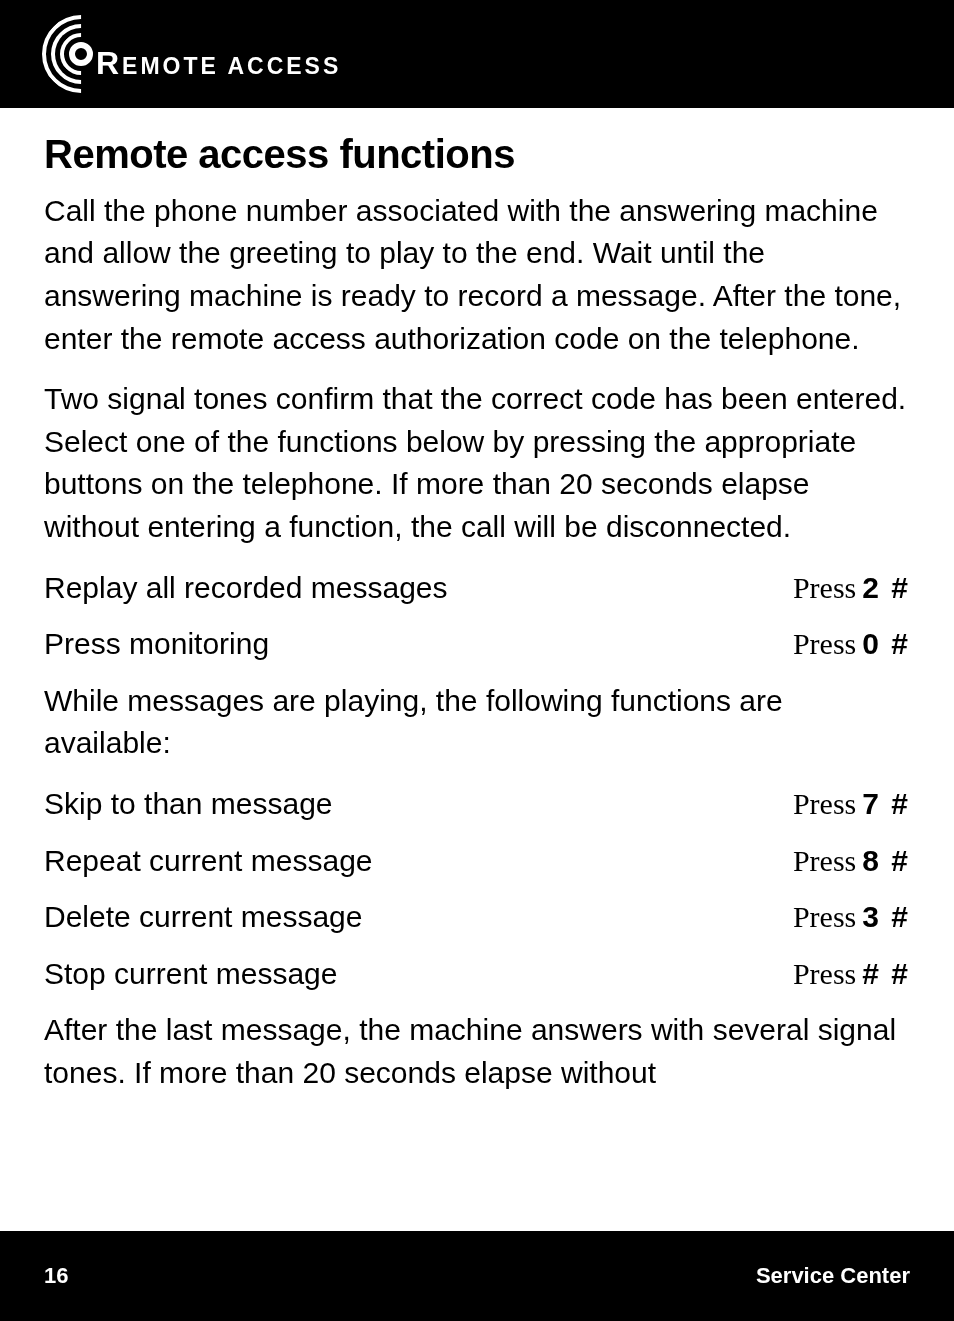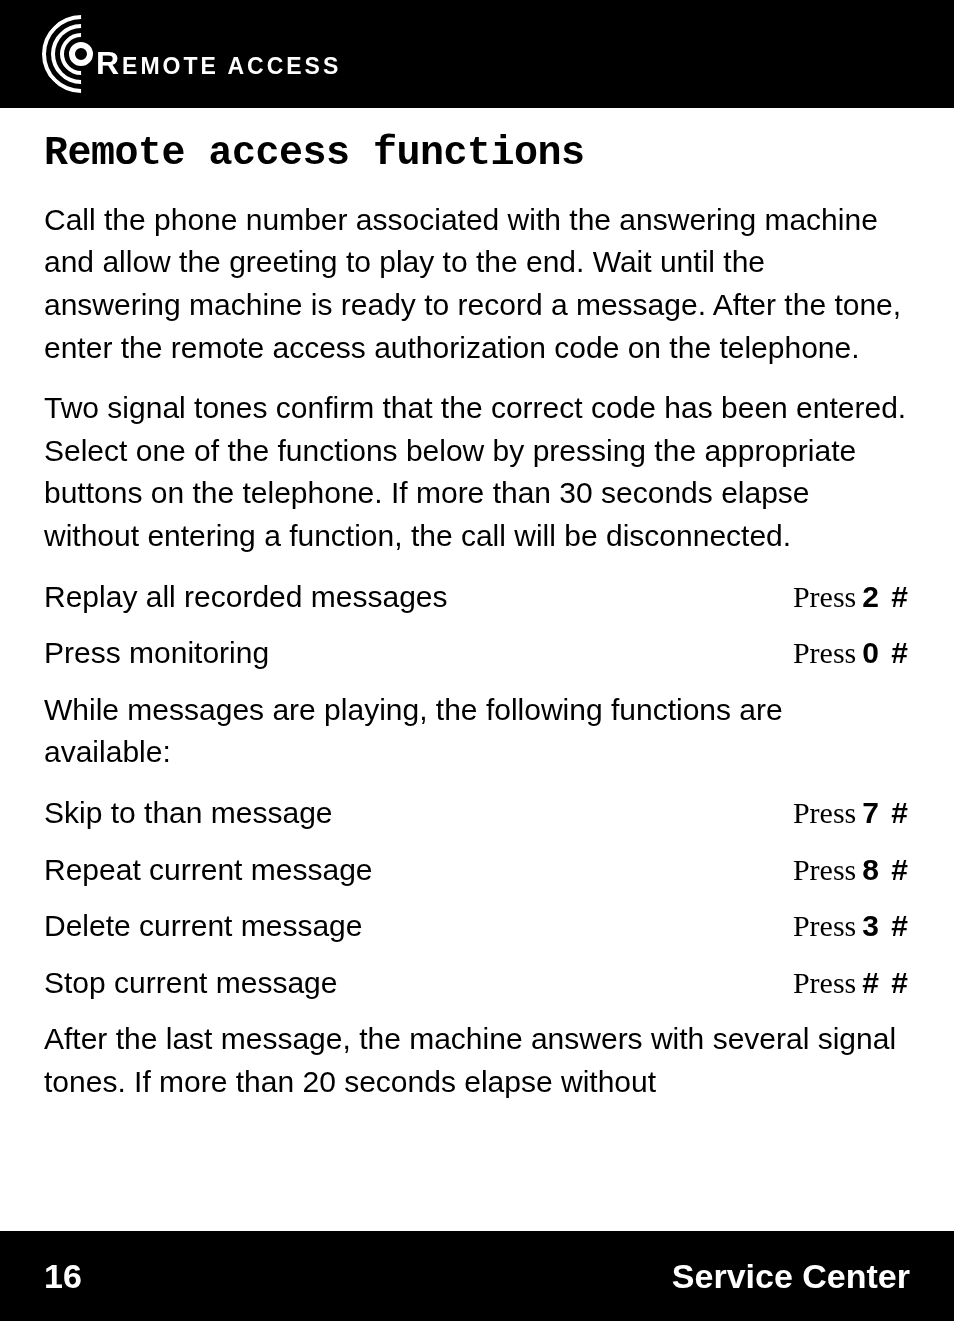--- a/index.html
+++ b/index.html
@@ -8,27 +8,27 @@
     .header-bar { background: #000; color: #fff; height: 108px; position: relative; display: flex; align-items: center; padding-left: 42px; }
     .logo-arcs { position: relative; width: 78px; height: 78px; margin-right: -24px; }
     .arc { position: absolute; border: 4px solid #fff; border-right-color: transparent; border-bottom-color: transparent; border-radius: 50%; transform: rotate(-45deg); }
     .arc.a1 { width: 78px; height: 78px; top: 0; left: 0; }
     .arc.a2 { width: 60px; height: 60px; top: 9px; left: 9px; }
     .arc.a3 { width: 42px; height: 42px; top: 18px; left: 18px; }
     .arc.a4 { width: 24px; height: 24px; top: 27px; left: 27px; border-width: 6px; border-color: #fff; border-radius: 50%; transform: none; }
     .header-label { font-weight: bold; letter-spacing: 3px; font-size: 23px; text-transform: uppercase; line-height: 1; position: relative; z-index: 2; background: #000; padding: 2px 2px 2px 0; display: inline-flex; align-items: baseline; margin-top: 18px; }
     .header-label .big-r { font-size: 32px; }
     .content { flex: 1; padding: 18px 44px 0 44px; color: #000; font-size: 30px; line-height: 1.42; }
-    .title { font-size: 40px; font-weight: bold; margin-bottom: 16px; letter-spacing: -0.5px; font-family: Liberation Mono, monospace; }
+    .title { font-size: 40px; font-weight: bold; margin-bottom: 7px; letter-spacing: -0.5px; }
     .para { margin-bottom: 18px; }
     .row { display: flex; justify-content: flex-end; align-items: baseline; margin-bottom: 14px; }
     .row .label { flex: 1 1 auto; padding-right: 20px; }
     .row .action .press-word { font-weight: normal; margin-right: 6px; font-family: Liberation Serif, serif; }
     .row .action .press-key { font-weight: bold; letter-spacing: 2px; }
-    .footer-bar { background: #000; color: #fff; height: 90px; display: flex; align-items: center; justify-content: space-between; padding: 0 44px; font-size: 34px; }
+    .footer-bar { background: #000; color: #fff; height: 90px; display: flex; align-items: center; justify-content: space-between; padding: 0 44px; font-size: 22px; }
     .footer-bar .page-num { font-weight: bold; }
     .footer-bar .service { font-weight: bold; }
   </style>
 </head>
 <body>
 
 <div class="page">
 
   <div class="header-bar">
     <div class="logo-arcs">
@@ -40,21 +40,21 @@
     <div class="header-label">
       <span class="big-r">R</span>
         <span>EMOTE ACCESS</span>
     </div>
   </div>
 
   <div class="content">
     <div class="title">Remote access functions</div>
 
     <div class="para">Call the phone number associated with the answering machine and allow the greeting to play to the end. Wait until the answering machine is ready to record a message. After the tone, enter the remote access authorization code on the telephone.</div>
-    <div class="para">Two signal tones confirm that the correct code has been entered. Select one of the functions below by pressing the appropriate buttons on the telephone. If more than 30 seconds elapse without entering a function, the call will be disconnected.</div>
+    <div class="para">Two signal tones confirm that the correct code has been entered. Select one of the functions below by pressing the appropriate buttons on the telephone. If more than 20 seconds elapse without entering a function, the call will be disconnected.</div>
 
     <div class="row">
       <div class="label">Replay all recorded messages</div>
       <div class="action">
         <span class="press-word">Press</span><span class="press-key">2 #</span>
       </div>
     </div>
     <div class="row">
       <div class="label">Press monitoring</div>
       <div class="action">

